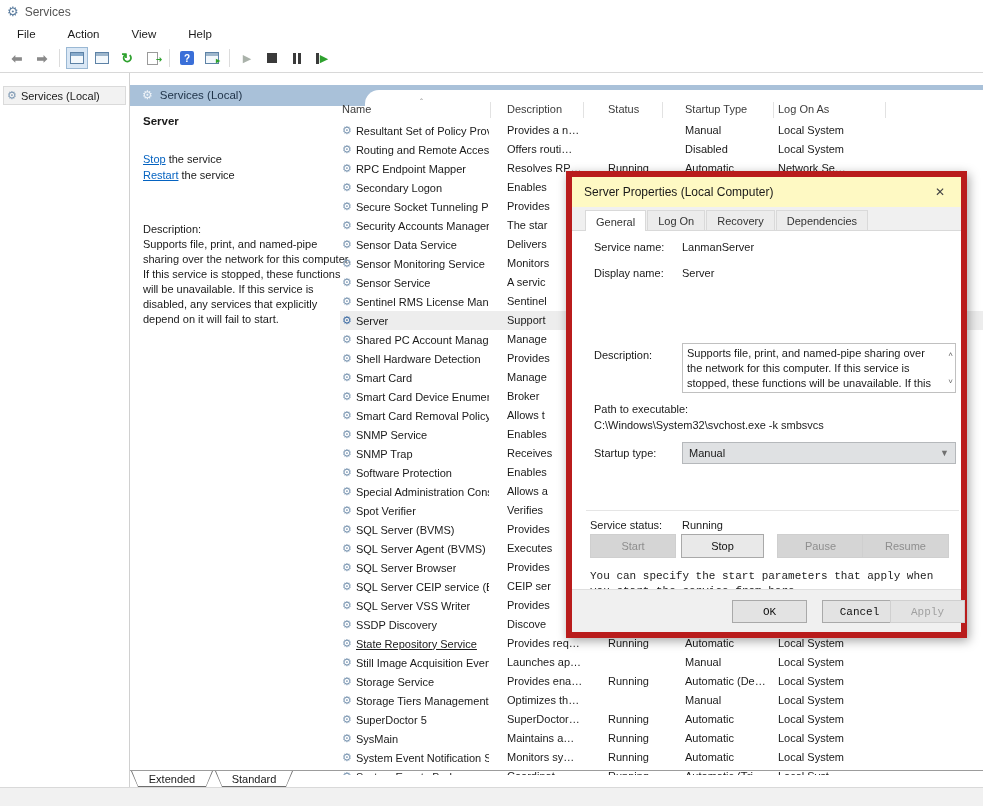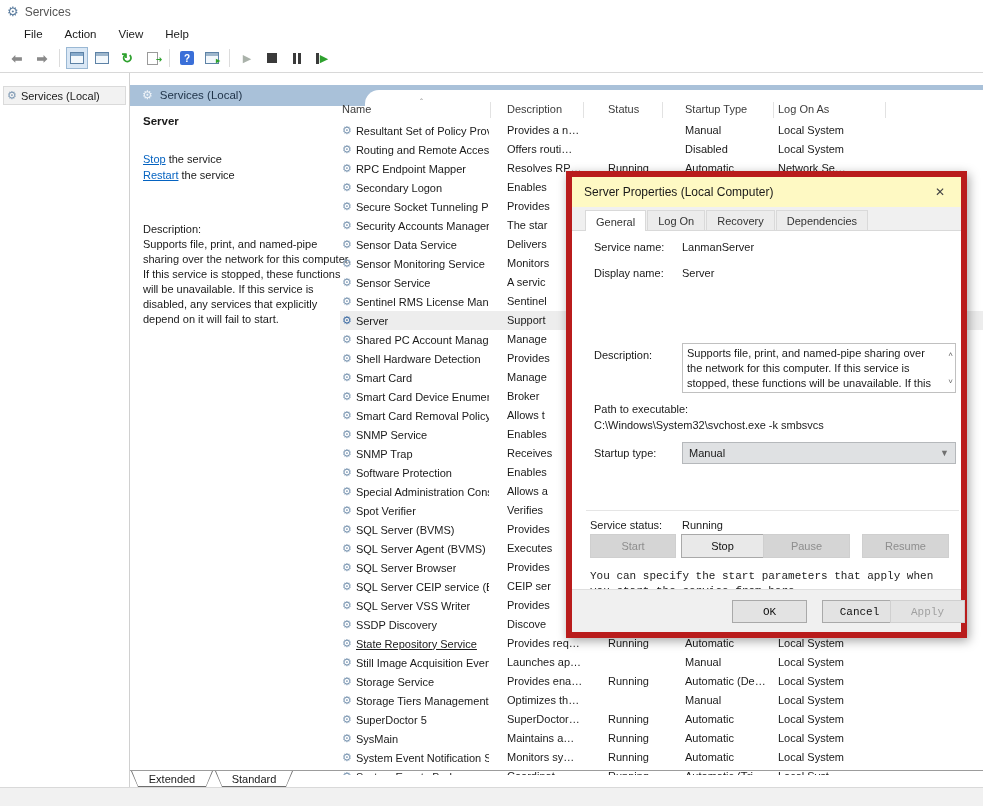--- a/index.html
+++ b/index.html
@@ -4,21 +4,21 @@
 <style>
   * { margin:0; padding:0; box-sizing:border-box; }
   html,body { width:983px; height:806px; background:#fff; font-family:"Liberation Sans", sans-serif; color:#1a1a1a; overflow:hidden; }
   .abs { position:absolute; }
   #app { position:relative; width:983px; height:806px; background:#fff; }
 
   
   #titlebar { left:0; top:0; width:983px; height:23px; display:flex; align-items:center; padding-left:7px; gap:6px; }
   #titlebar .gear { color:#5b7c9e; font-size:13px; }
   #titlebar .t { font-size:12px; color:#555; }
-  #menubar { left:0; top:23px; width:983px; height:21px; display:flex; align-items:center; padding-left:17px; gap:8px; }
+  #menubar { left:0; top:23px; width:983px; height:21px; display:flex; align-items:center; padding-left:10px; gap:18px; }
   .menu-item { font-size:11.5px; padding:3px 7px; }
   #toolbar { left:0; top:44px; width:983px; height:29px; display:flex; align-items:center; padding-left:6px; gap:3px; border-bottom:1px solid #d8d8d8; }
   .tb { width:22px; height:22px; display:flex; align-items:center; justify-content:center; position:relative; }
   .tb.hl { background:#d9e7f5; border:1px solid #9ab8d4; }
   .tb-sep { width:1px; height:18px; background:#dcdcdc; margin:0 3px; }
   .arr { font-size:13px; color:#8a8a8a; font-weight:bold; }
   .win-ico { width:14px; height:12px; border:1px solid #5d82a6; background:#f3f8fc; position:relative; }
   .win-ico::before { content:""; position:absolute; left:0; top:0; right:0; height:3px; background:#87aacb; }
   .win-ico.dim::before { background:#9db6cc; }
   .badge { position:absolute; right:-2px; bottom:-2px; font-size:8px; line-height:8px; color:#2ea12e; font-weight:bold; }
@@ -597,21 +597,21 @@
       <span class="lbl" style="top:216px">Startup type:</span>
       <div id="dlg-combo">
         <span>Manual</span>
         <span class="chev">▼</span>
       </div>
       <div id="dlg-sep"></div>
       <span class="lbl" style="top:288px;left:18px">Service status:</span>
       <span class="val" style="top:288px">Running</span>
       <div class="ctl-btn btn-dis" style="left:18px;width:86px">Start</div>
       <div class="ctl-btn btn-en" style="left:109px;width:83px">Stop</div>
-      <div class="ctl-btn btn-dis" style="left:191px;width:87px">Pause</div>
+      <div class="ctl-btn btn-dis" style="left:205px;width:87px">Pause</div>
       <div class="ctl-btn btn-dis" style="left:290px;width:87px">Resume</div>
       <div id="hint">You can specify the start parameters that apply when you start the service from here.</div>
       <span id="startparams-lbl">Start parameters:</span>
       <input id="startparams-input" value="" style="">
     </div>
     <div id="dlg-bottom">
       <div class="dlgb en" style="left:160px">OK</div>
       <div class="dlgb en" style="left:250px">Cancel</div>
       <div class="dlgb dis" style="left:318px">Apply</div>
     </div>

